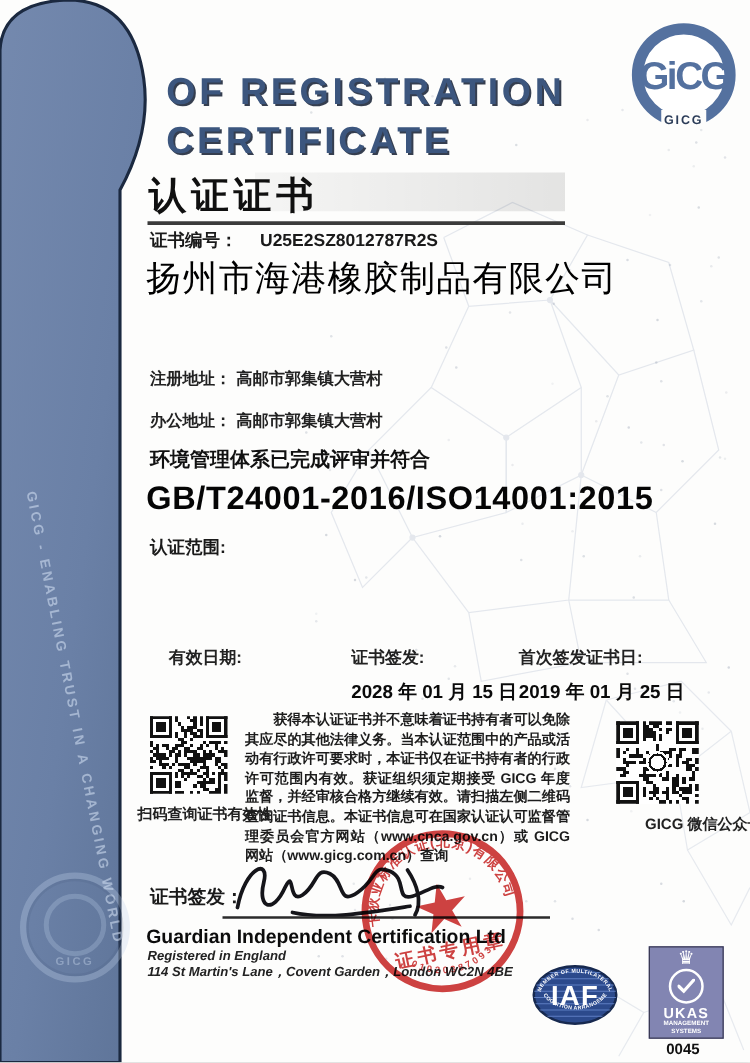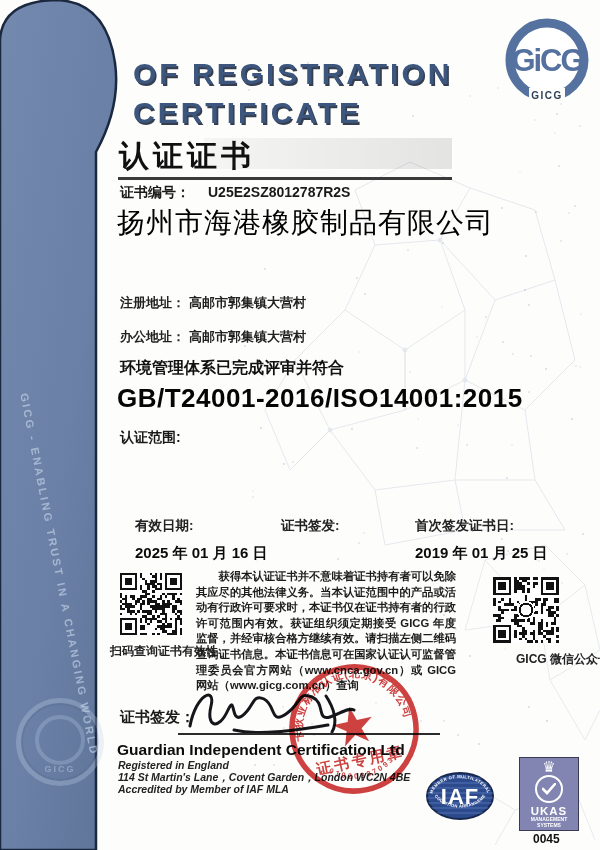--- a/index.html
+++ b/index.html
@@ -269,21 +269,21 @@
     <span>高邮市郭集镇大营村</span>
   </div>
 
   <div class="abs statement">环境管理体系已完成评审并符合</div>
   <div class="abs standard">GB/T24001-2016/ISO14001:2015</div>
   <div class="abs scope-label">认证范围:</div>
 
   <div class="abs date-label" style="left:135px;top:517px;">有效日期:</div>
   <div class="abs date-label" style="left:281px;top:517px;">证书签发:</div>
   <div class="abs date-label" style="left:415px;top:517px;">首次签发证书日:</div>
-  <div class="abs date-value" style="left:135px;top:544px;">2025 年 01 月 16 日</div>
+  <div class="abs date-value" style="left:281px;top:544px;">2028 年 01 月 15 日</div>
   <div class="abs date-value" style="left:415px;top:544px;text-align:center;">2019 年 01 月 25 日</div>
 
   <div class="abs qr" id="qr-left" style="left:120px;top:573px;width:62px;height:62px;"><svg viewBox="0 0 25 25" width="100%" height="100%" shape-rendering="crispEdges">
         <rect x="8" y="0" width="1" height="1" fill="#111"></rect>
         <rect x="12" y="0" width="1" height="1" fill="#111"></rect>
         <rect x="14" y="0" width="1" height="1" fill="#111"></rect>
         <rect x="16" y="0" width="1" height="1" fill="#111"></rect>
         <rect x="8" y="1" width="1" height="1" fill="#111"></rect>
         <rect x="13" y="1" width="1" height="1" fill="#111"></rect>
         <rect x="14" y="1" width="1" height="1" fill="#111"></rect>
@@ -713,21 +713,20 @@
       <path d="M14,46 C20,14 40,6 35,26 C30,46 42,52 52,30 C60,13 54,44 66,36 C78,28 76,13 88,19 C100,25 94,45 110,34 C126,23 122,11 136,17 C150,23 140,41 154,37 C164,34 172,27 178,30"></path>
       <path d="M58,50 C85,56 120,50 152,45"></path>
       <path d="M150,16 C158,28 162,42 156,52"></path>
     </g>
   </svg>
   <div class="abs sig-line"></div>
 
   <div class="abs issuer-name">Guardian Independent Certification Ltd</div>
   <div class="abs issuer-sub" style="left:118px;top:759px;">Registered in England</div>
   <div class="abs issuer-sub" style="left:118px;top:771px;">114 St Martin's Lane，Covent Garden，London WC2N 4BE</div>
-  <div class="abs issuer-sub" style="left:118px;top:783px;">Accredited by Member of IAF MLA</div>
 
   <svg id="stamp" class="abs" width="156" height="156" viewBox="0 0 156 156">
     <defs>
       <path id="stamp-arc-top" d="M26,78 A52,52 0 0 1 130,78" fill="none"></path>
       <path id="stamp-arc-bottom" d="M30,97 A53,53 0 0 0 126,97" fill="none"></path>
     </defs>
     <circle cx="78" cy="78" r="62" fill="none" stroke="#cb3232" stroke-width="5.5"></circle>
     <text font-size="11" font-weight="bold" fill="#cb3232" letter-spacing="1">
       <textPath href="#stamp-arc-top" startOffset="50%" text-anchor="middle">卡狄亚标准认证(北京)有限公司</textPath>
     </text>

